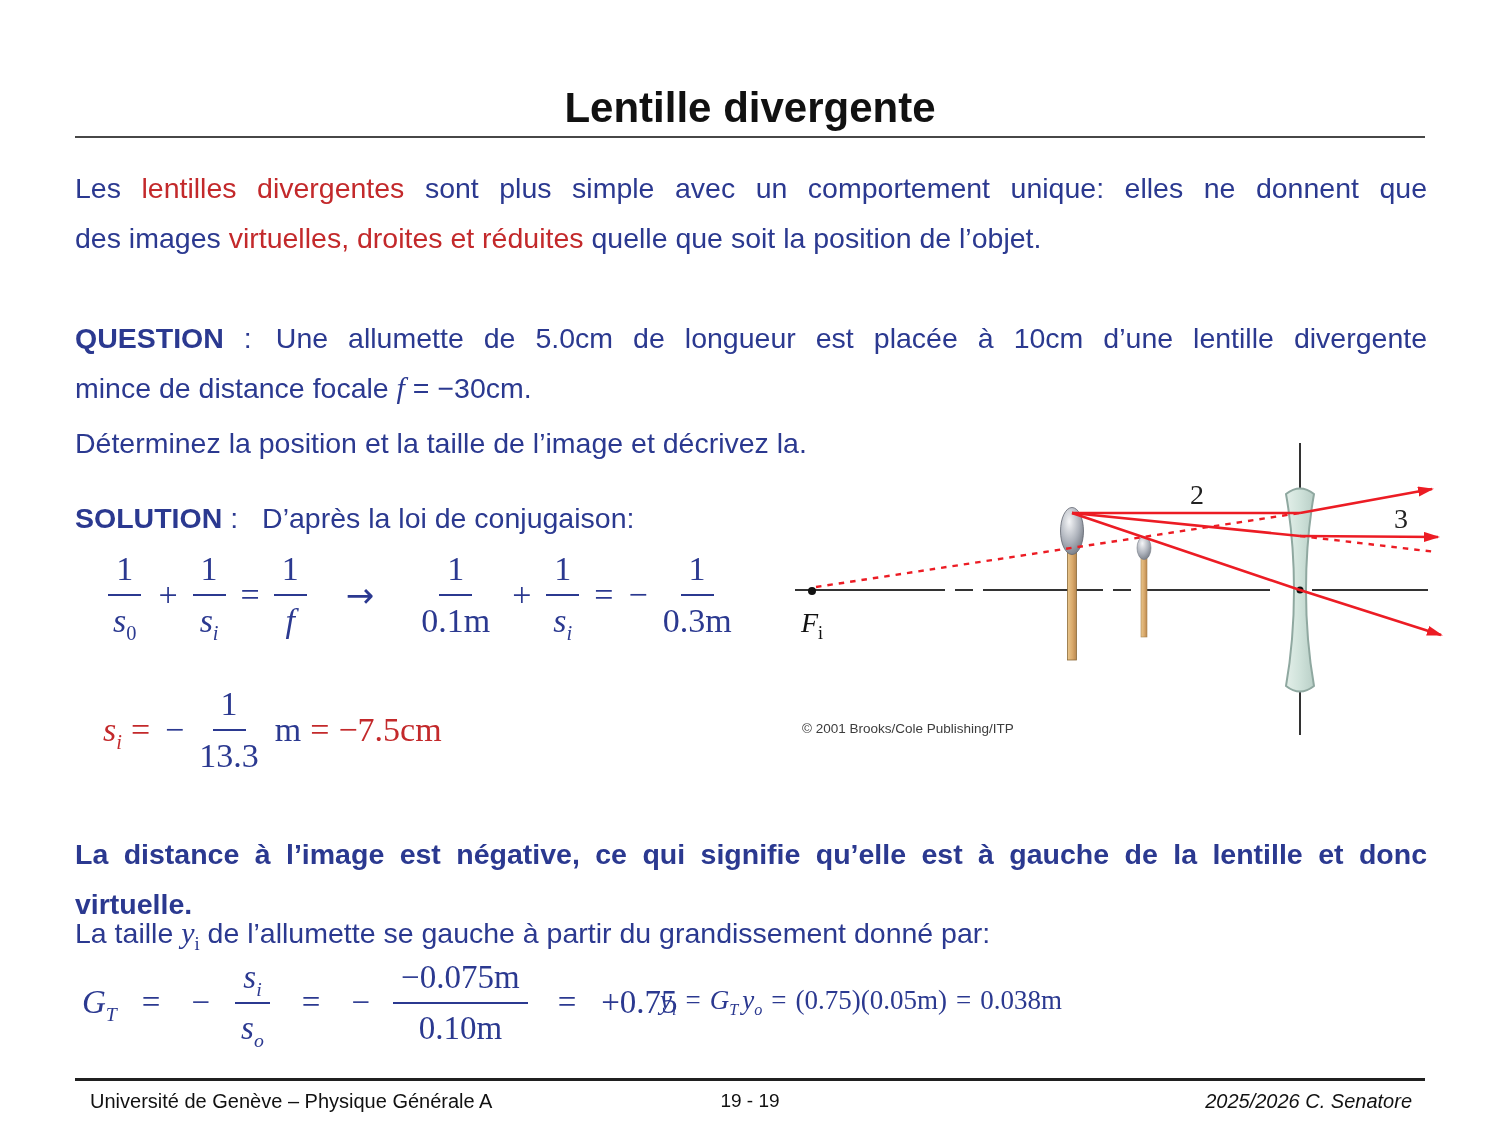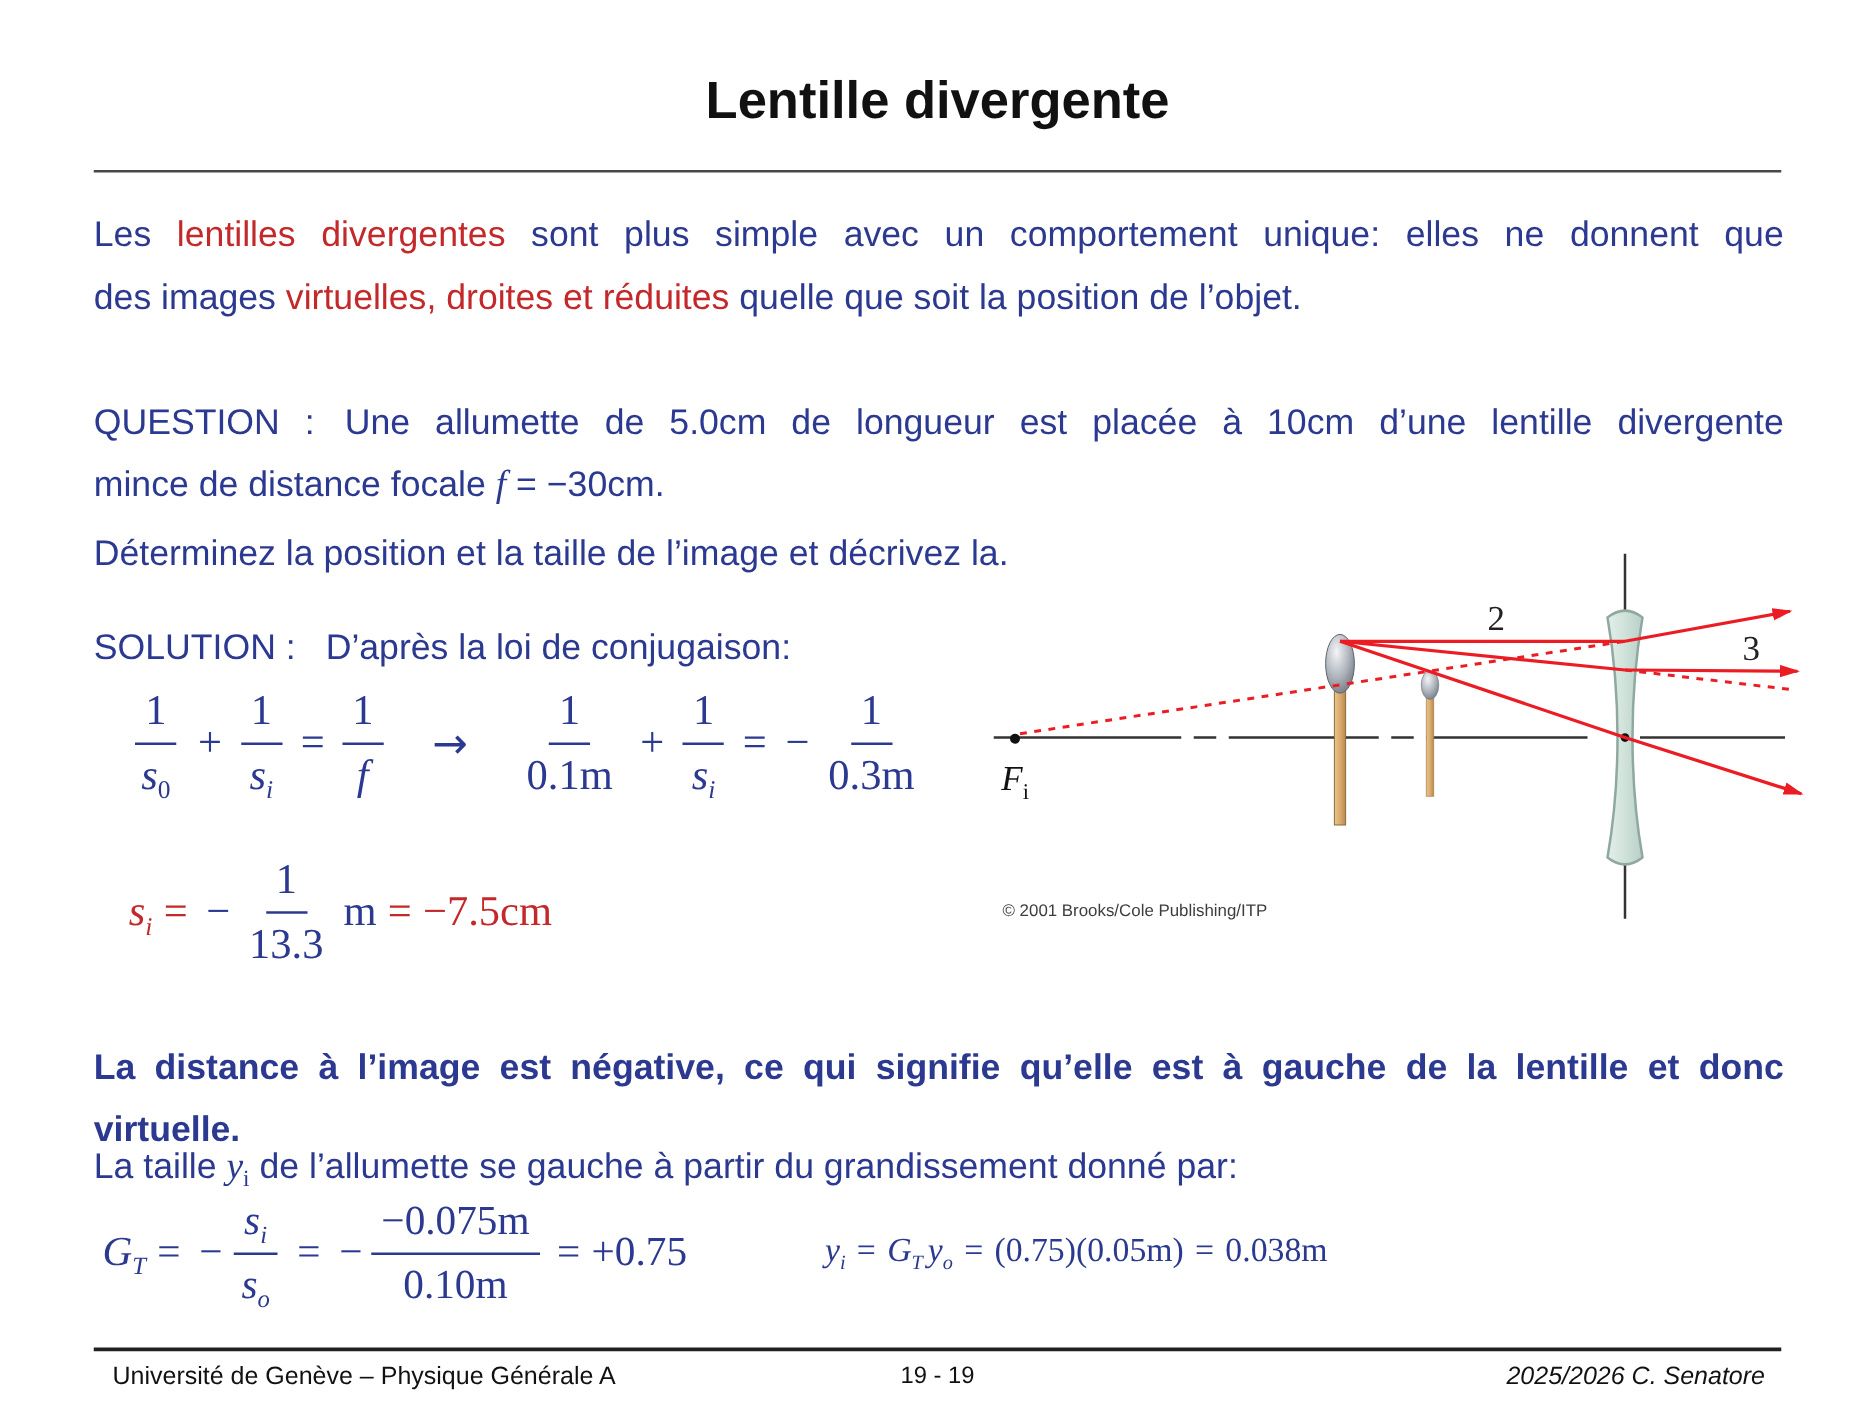--- a/index.html
+++ b/index.html
@@ -2,31 +2,31 @@
 <html><head>
 <meta charset="utf-8">
 <style>
   html,body{margin:0;padding:0;background:#888;}
   .slide{
     position:relative;width:1500px;height:1125px;background:#ffffff;
     font-family:"Liberation Sans",sans-serif;overflow:hidden;margin:0 auto;
     --blue:#2B3990;--red:#C3292B;--ink:#111111;
   }
   
-  .title{position:absolute;top:56px;left:0;width:100%;text-align:center;
+  .title{position:absolute;top:84px;left:0;width:100%;text-align:center;
     font-size:42px;font-weight:bold;color:var(--ink);letter-spacing:0px;}
   .rule{position:absolute;left:75px;width:1350px;height:2px;background:#474747;}
   .rule.top{top:136px;}
   .rule.bottom{top:1078px;height:3px;background:#202020;}
   
   .para{position:absolute;left:75px;width:1352px;font-size:28.5px;line-height:50px;color:var(--blue);}
   .jline{text-align:justify;text-align-last:justify;}
   .redtxt{color:var(--red);}
   .bluetxt{color:var(--blue);}
-  .blab{font-weight:normal;}
+  .blab{font-weight:bold;}
   .gap{display:inline-block;width:24px;}
   .fvar{font-family:"Liberation Serif",serif;font-style:italic;font-size:30px;}
   .yvar{font-family:"Liberation Serif",serif;font-style:italic;font-size:30px;}
   .yvar sub,.fvar sub{font-size:0.62em;font-style:normal;}
   
   .equation{position:absolute;display:flex;align-items:center;
     font-family:"Liberation Serif",serif;font-size:34px;color:var(--blue);white-space:nowrap;}
   .equation .it{font-style:italic;}
   .equation sub{font-size:0.60em;line-height:0;}
   .frac{display:inline-flex;flex-direction:column;align-items:center;margin:0 5px;}
@@ -181,21 +181,21 @@
 
   <div class="para" style="top:829px;font-weight:bold;">
     <div class="jline">La distance à l’image est négative, ce qui signifie qu’elle est à gauche de la lentille et donc</div>
     <div>virtuelle.</div>
   </div>
 
   <div class="para" style="top:908px;">
     <div><span>La taille </span><span class="yvar"><span class="it">y</span><sub>i</sub></span><span> de l’allumette se gauche à partir du grandissement donné par:</span></div>
   </div>
 
-  <div class="equation" style="top:958px;left:82px;font-size:33px;">
+  <div class="equation" style="top:958px;left:82px;font-size:33px;gap:16px;">
     <span><span class="it">G</span><sub class="it">T</sub></span>
     <span class="op">=</span>
     <span class="op tight">−</span>
     <span class="frac">
         <span class="num"><span class="it">s</span><sub class="it">i</sub></span>
         <span class="den"><span class="it">s</span><sub class="it">o</sub></span>
       </span>
     <span class="op">=</span>
     <span class="op tight">−</span>
     <span class="frac">

